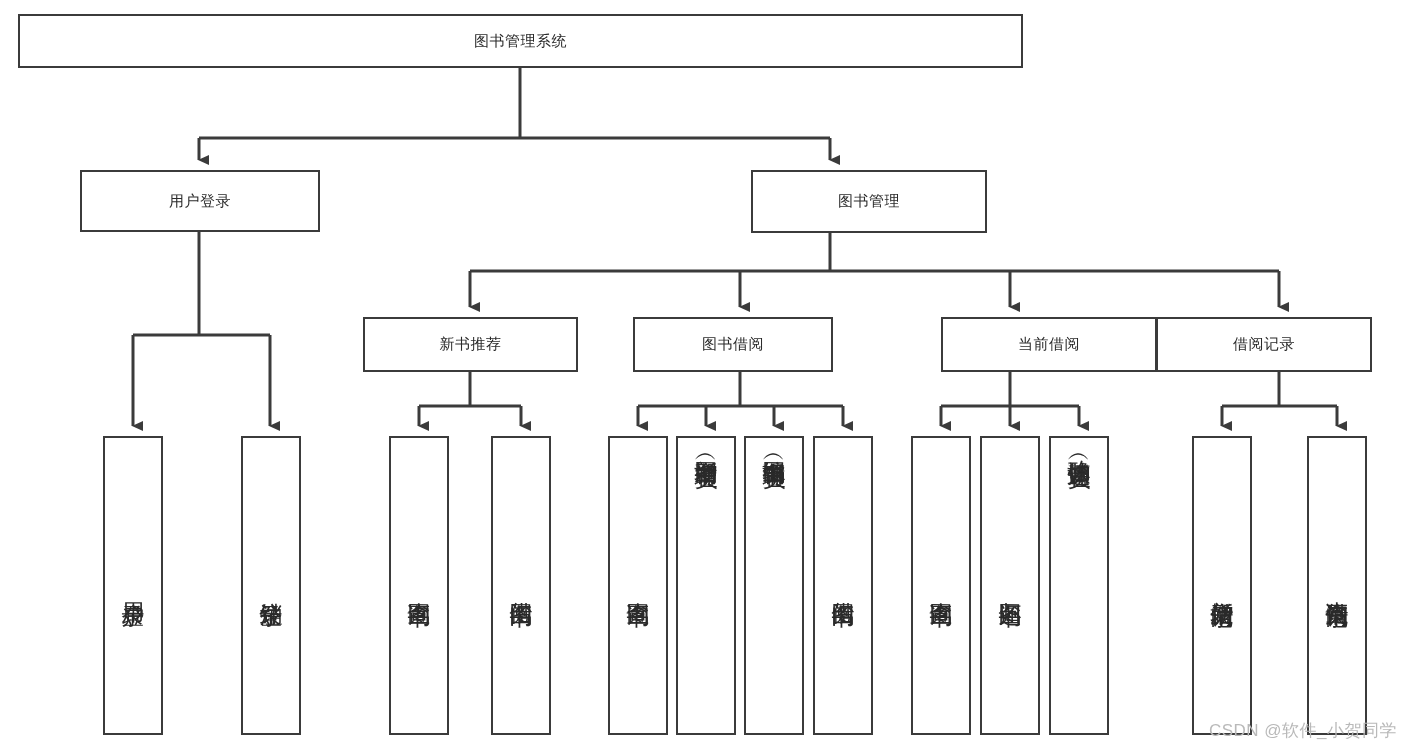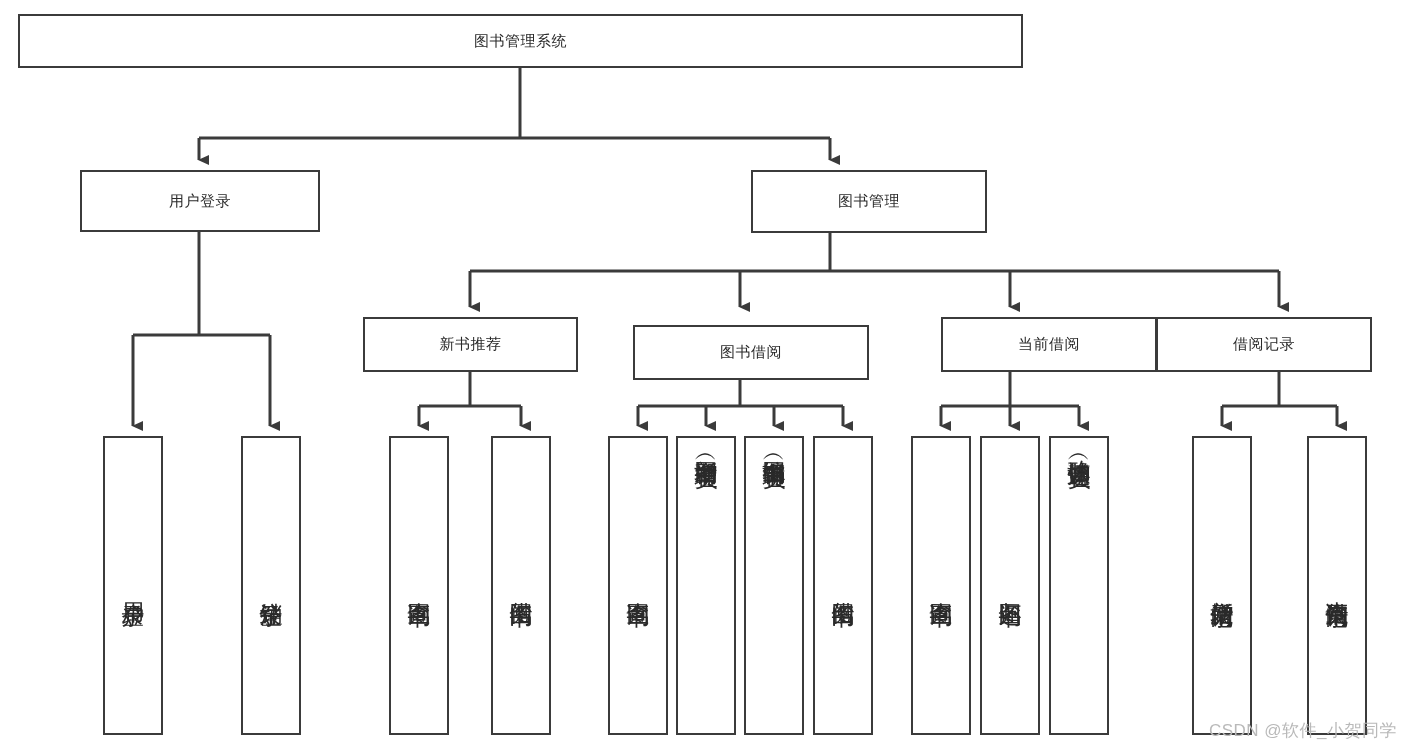--- a/index.html
+++ b/index.html
@@ -135,21 +135,21 @@
   <div class="node h" style="left:80px; top:170px; width:240px; height:62px;">
     <span>用户登录</span>
   </div>
   <div class="node h" style="left:751px; top:170px; width:236px; height:63px;">
     <span>图书管理</span>
   </div>
 
   <div class="node h" style="left:363px; top:317px; width:215px; height:55px;">
     <span>新书推荐</span>
   </div>
-  <div class="node h" style="left:633px; top:317px; width:236px; height:55px;margin-top:8px;">
+  <div class="node h" style="left:633px; top:317px; width:200px; height:55px;">
     <span>图书借阅</span>
   </div>
   <div class="node h" style="left:903px; top:317px; width:216px; height:55px;margin-left:38px;">
     <span>当前借阅</span>
   </div>
   <div class="node h" style="left:1156px; top:317px; width:216px; height:55px;">
     <span>借阅记录</span>
   </div>
 
   <div class="node v mid" style="left:103px; top:436px; width:60px; height:299px;">

